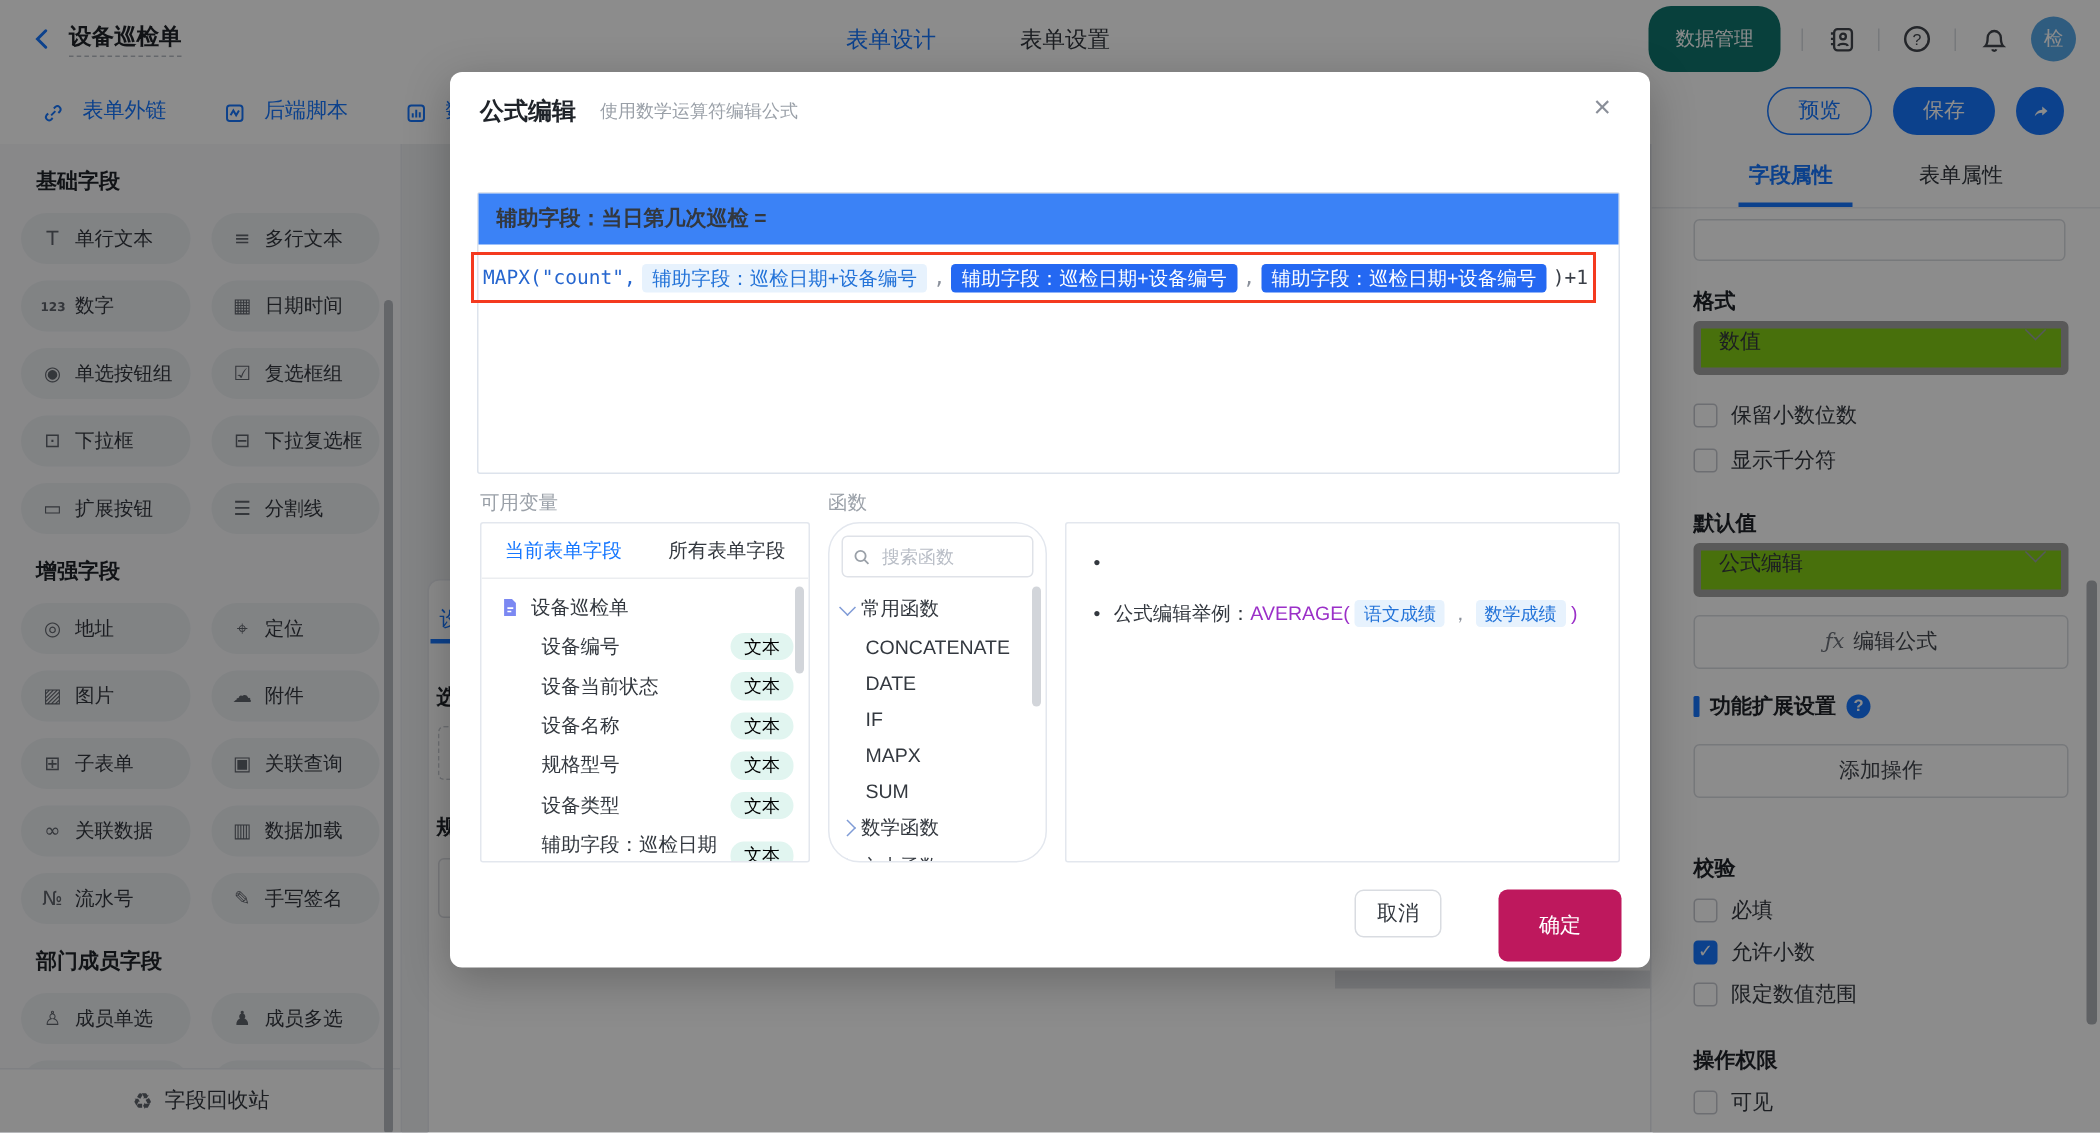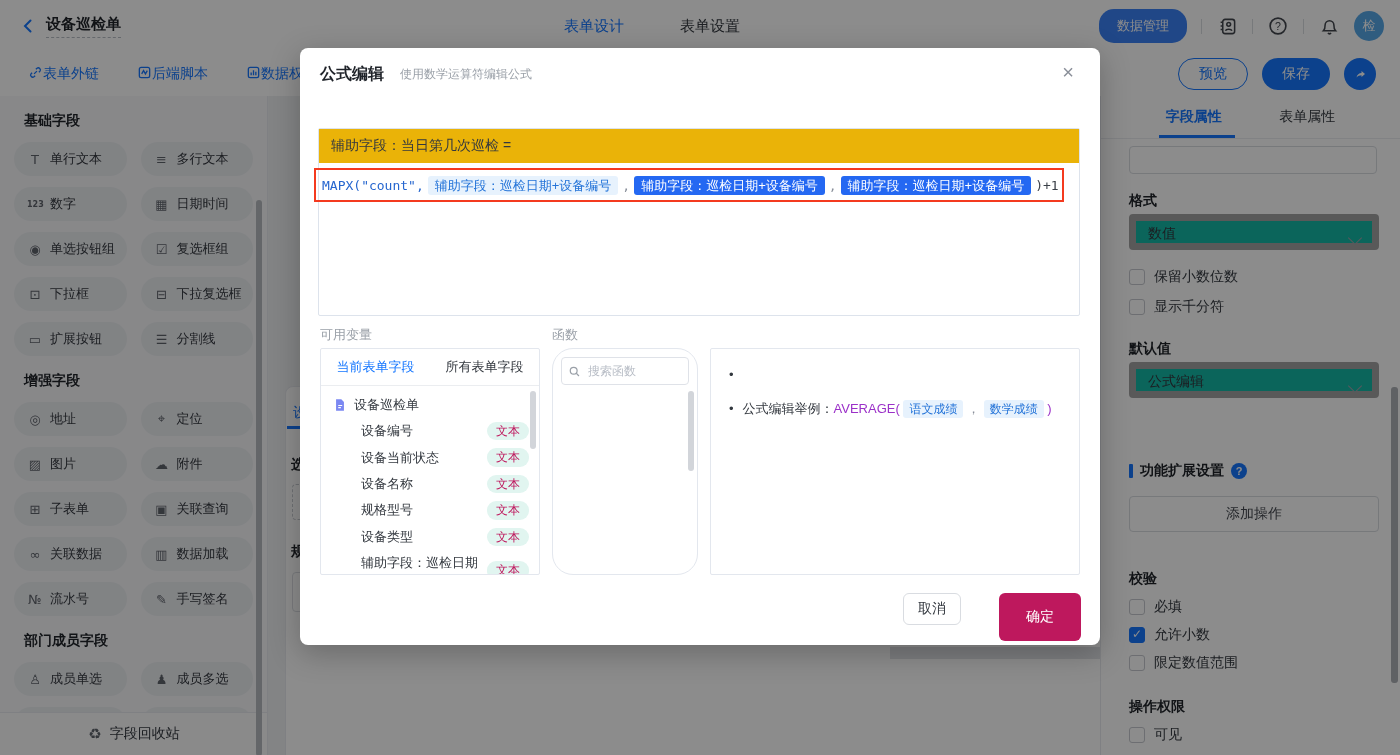--- a/index.html
+++ b/index.html
@@ -9,30 +9,30 @@
   
   .topbar{left:0;top:0;width:1400px;height:52px;background:#fff;border-bottom:1px solid #ececf0;
           display:flex;align-items:center;z-index:1;}
   .back{margin-left:20px;color:#1677ff;display:flex;align-items:center;cursor:pointer;}
   .doc-title{margin-left:10px;font-size:15px;font-weight:bold;color:#1f2329;
              border-bottom:1px dashed #b9bdc5;padding-bottom:3px;}
   .top-tabs{position:absolute;left:564px;top:0;height:52px;display:flex;gap:56px;align-items:center;font-size:15px;}
   .top-tab{color:#33383f;cursor:pointer;}
   .top-tab.active{color:#1677ff;}
   .top-right{position:absolute;right:16px;top:0;height:52px;display:flex;align-items:center;gap:14px;}
-  .pill-green{background:#3b82f6;color:#fff;font-size:13px;border:none;border-radius:15px;
-              height:34px;padding:0 18px;display:flex;align-items:center;cursor:pointer;}
+  .pill-green{background:#0f766e;color:#fff;font-size:13px;border:none;border-radius:15px;
+              height:44px;padding:0 18px;display:flex;align-items:center;cursor:pointer;}
   .vsep{width:1px;height:15px;background:#d9dce1;}
   .tico{width:22px;height:22px;color:#42464d;display:flex;align-items:center;justify-content:center;cursor:pointer;}
   .avatar{width:30px;height:30px;border-radius:50%;background:#57a8e8;color:#fff;font-size:13px;
           display:flex;align-items:center;justify-content:center;cursor:pointer;}
   
   .toolbar{left:0;top:52px;width:1400px;height:44px;background:#fff;display:flex;align-items:center;z-index:1;}
   .tb-left{display:flex;gap:38px;margin-left:28px;}
-  .tb-item{color:#1677ff;font-size:14px;display:flex;align-items:flex-start;gap:0;cursor:pointer;}
+  .tb-item{color:#1677ff;font-size:14px;display:flex;align-items:flex-end;gap:12px;cursor:pointer;}
   .tb-right{position:absolute;right:24px;top:6px;display:flex;gap:14px;align-items:center;}
   .btn-preview{height:32px;padding:0 20px;border:1px solid #1677ff;color:#1677ff;background:#fff;
                border-radius:16px;font-size:14px;display:flex;align-items:center;cursor:pointer;}
   .btn-save{height:32px;padding:0 20px;border:none;color:#fff;background:#1677ff;
             border-radius:16px;font-size:14px;display:flex;align-items:center;cursor:pointer;}
   .btn-share{width:32px;height:32px;border-radius:50%;background:#1677ff;display:flex;align-items:center;justify-content:center;cursor:pointer;}
   
   .sidebar{left:0;top:96px;width:268px;height:659px;background:#f7f8fa;border-right:1px solid #e8eaef;
            padding:0 0 0 0;box-sizing:border-box;overflow:hidden;z-index:1;}
   .sec-title{font-size:14px;font-weight:bold;color:#1f2329;margin:16px 0 12px 24px;}
@@ -57,22 +57,22 @@
   .cv-strip{position:absolute;left:622px;top:551px;width:210px;height:12px;background:#e2e4e8;}
   
   .rpanel{left:1100px;top:96px;width:300px;height:659px;background:#fff;border-left:1px solid #e8eaef;z-index:1;box-sizing:border-box;}
   .rtabs{height:42px;display:flex;align-items:center;justify-content:space-around;padding:0 36px;
          border-bottom:1px solid #ebedf0;position:relative;font-size:14px;}
   .rtab{color:#33383f;cursor:pointer;}
   .rtab.active{color:#1677ff;font-weight:bold;}
   .rtab-line{position:absolute;left:58px;bottom:0;width:76px;height:3px;background:#1677ff;}
   .rp-input{position:absolute;left:28px;top:50px;width:248px;height:28px;border:1px solid #d9dce1;border-radius:4px;background:#fff;box-sizing:border-box;}
   .rp-label{position:absolute;left:28px;font-size:14px;font-weight:bold;color:#1f2329;}
-  .rp-select{position:absolute;left:28px;width:250px;height:36px;border:7px solid #a3a3a3;border-radius:4px;background:#14b8a6;
-             box-sizing:border-box;display:flex;align-items:flex-end;font-size:14px;color:#33383f;padding:0 12px;justify-content:space-between;cursor:pointer;}
+  .rp-select{position:absolute;left:28px;width:250px;height:36px;border:5px solid #a3a3a3;border-radius:4px;background:#84cc16;
+             box-sizing:border-box;display:flex;align-items:flex-start;font-size:14px;color:#33383f;padding:0 12px;justify-content:space-between;cursor:pointer;}
   .rp-btn{position:absolute;left:28px;width:250px;height:36px;border:1px solid #d9dce1;border-radius:4px;background:#fff;
           box-sizing:border-box;display:flex;align-items:center;justify-content:center;font-size:14px;color:#44484f;gap:6px;cursor:pointer;}
   .cbrow{position:absolute;left:28px;display:flex;align-items:center;gap:9px;font-size:14px;color:#33383f;cursor:pointer;}
   .cb{width:16px;height:16px;border:1px solid #c6c9cf;border-radius:3px;background:#fff;box-sizing:border-box;position:relative;flex:none;}
   .cb.checked{background:#1677ff;border-color:#1677ff;}
   .cb.checked::after{content:"✓";position:absolute;left:2px;top:-1px;color:#fff;font-size:12px;font-weight:bold;}
   .sec-head{position:absolute;left:28px;display:flex;align-items:center;gap:7px;font-size:14px;font-weight:bold;color:#1f2329;}
   .bluebar{width:4px;height:14px;background:#1677ff;border-radius:1px;}
   .qbadge{width:16px;height:16px;border-radius:50%;background:#1677ff;color:#fff;display:inline-flex;align-items:center;justify-content:center;}
   .qbadge::after{content:"?";font-size:11px;font-weight:bold;}
@@ -80,39 +80,39 @@
   .pg-scroll{position:absolute;left:1391px;top:387px;width:7px;height:296px;border-radius:3px;background:#aeb1b6;z-index:2;}
   
   .overlay{left:0;top:0;width:1400px;height:755px;background:rgba(0,0,0,0.45);z-index:10;}
   .modal{left:300px;top:48px;width:800px;height:597px;background:#fff;border-radius:8px;z-index:20;
          box-shadow:0 8px 30px rgba(0,0,0,.25);box-sizing:border-box;}
   .m-head{height:52px;display:flex;align-items:center;padding:0 20px;}
   .m-title{font-size:16px;font-weight:bold;color:#1f2329;}
   .m-sub{font-size:12px;color:#9aa0a8;margin-left:16px;}
   .m-close{position:absolute;right:26px;top:14px;font-size:20px;color:#8a8f99;cursor:pointer;line-height:1;}
   .editor{position:absolute;left:18px;top:80px;width:762px;height:188px;border:1px solid #dde3ec;border-radius:2px;box-sizing:border-box;}
-  .ed-target{height:34px;background:#eab308;display:flex;align-items:center;padding:0 12px;font-size:14px;color:#33383f;}
+  .ed-target{height:34px;background:#3b82f6;display:flex;align-items:center;padding:0 12px;font-size:14px;color:#33383f;font-weight:bold;}
   .redbox{position:absolute;left:14px;top:120px;width:750px;height:34px;border:2px solid #f43a1f;box-sizing:border-box;
           display:flex;align-items:center;padding:0 6px;gap:4px;white-space:nowrap;}
   .code{font-family:"DejaVu Sans Mono","Liberation Mono",monospace;font-size:13px;color:#2666cf;}
   .code.dark{color:#3a3f47;}
   .code.gray{color:#8a909b;}
   .token{font-size:13px;border-radius:3px;padding:3px 7px;line-height:1;}
   .token.light{background:#e7f2fd;color:#2373d8;}
   .token.solid{background:#2468f2;color:#fff;}
   .m-lab{position:absolute;font-size:13px;color:#9aa0a8;}
   .panelbox{position:absolute;border:1px solid #e3e7ee;border-radius:2px;background:#fff;box-sizing:border-box;overflow:hidden;}
   .vars{left:20px;top:300px;width:220px;height:227px;}
   .vtabs{height:36px;display:flex;align-items:center;justify-content:space-around;border-bottom:1px solid #ebedf0;font-size:13px;}
   .vtab{color:#33383f;cursor:pointer;}
   .vtab.active{color:#1677ff;}
   .vlist{padding-top:6px;}
   .vform{display:flex;align-items:center;gap:7px;font-size:13px;color:#33383f;padding:4px 0 4px 12px;}
   .vrow{display:flex;align-items:center;font-size:13px;color:#33383f;padding:4px 10px 4px 40px;justify-content:space-between;cursor:pointer;}
-  .badge{background:#e1f5f0;color:#be185d;font-size:12px;border-radius:9px;padding:2px 9px;line-height:1.2;flex:none;}
+  .badge{background:#e1f5f0;color:#000000;font-size:12px;border-radius:9px;padding:2px 9px;line-height:1.2;flex:none;}
   .v-scroll{position:absolute;right:3px;top:42px;width:6px;height:58px;border-radius:3px;background:#d2d5da;}
   .funcs{left:252px;top:300px;width:146px;height:227px;border-radius:21px;}
   .fsearch{margin:8px;height:26px;border:1px solid #dfe2e8;border-radius:4px;display:flex;align-items:center;padding:0 6px;gap:5px;}
   .fsearch input{border:none;outline:none;width:86px;font-size:12px;color:#33383f;font-family:inherit;background:transparent;}
   .fsearch input::placeholder{color:#b8bdc6;}
   .tree{font-size:13px;color:#33383f;}
   .tgroup{display:flex;align-items:center;gap:5px;padding:4px 0 4px 8px;cursor:pointer;}
   .tchev{width:7px;height:7px;border-right:1.5px solid #7f9bd6;border-bottom:1.5px solid #7f9bd6;flex:none;}
   .tchev.down{transform:rotate(45deg);margin-top:-3px;}
   .tchev.right{transform:rotate(-45deg);}
@@ -352,20 +352,24 @@
   </div>
   <div class="cbrow" style="top:202px;">
     <span class="cb"></span>
       <span>显示千分符</span>
   </div>
   <div class="rp-label" style="top:244px;">默认值</div>
   <div class="rp-select" style="top:266px;">
     <span>公式编辑</span>
       <span class="chev"></span>
   </div>
+  <div class="rp-btn" style="top:314px;">
+    <i style="font-family:'DejaVu Serif',serif;color:#6f747c;">ƒx</i>
+    <span>编辑公式</span>
+  </div>
   <div class="sec-head" style="top:366px;">
     <span class="bluebar"></span>
     <span>功能扩展设置</span>
     <span class="qbadge"></span>
   </div>
   <div class="rp-btn" style="top:400px;">
     <span>添加操作</span>
   </div>
   <div class="rp-label" style="top:474px;">校验</div>
   <div class="cbrow" style="top:502px;">
@@ -463,20 +467,42 @@
   </div>
 
   <div class="m-lab" style="left:252px;top:278px;">函数</div>
   <div class="panelbox funcs">
     <div class="fsearch">
       <svg width="13" height="13" viewBox="0 0 16 16" fill="none" stroke="#9aa0a8" stroke-width="1.5">
           <circle cx="7" cy="7" r="4.2"></circle>
           <path d="M10.2 10.2 13.5 13.5"></path>
         </svg>
       <input placeholder="搜索函数" style="">
+    </div>
+    <div class="tree">
+      <div class="tgroup">
+        <span class="tchev down"></span>
+        <span>常用函数</span>
+      </div>
+      <div>
+
+      <div class="titem">CONCATENATE</div>
+          <div class="titem">DATE</div>
+          <div class="titem">IF</div>
+          <div class="titem">MAPX</div>
+          <div class="titem">SUM</div>
+        </div>
+      <div class="tgroup">
+        <span class="tchev right"></span>
+        <span>数学函数</span>
+      </div>
+      <div class="tgroup">
+        <span class="tchev right"></span>
+        <span>文本函数</span>
+      </div>
     </div>
     <div class="f-scroll"></div>
   </div>
 
   <div class="panelbox helpbox">
     <div class="hline">
       <span class="dot">•</span>
     </div>
     <div class="hline">
       <span class="dot">•</span>

